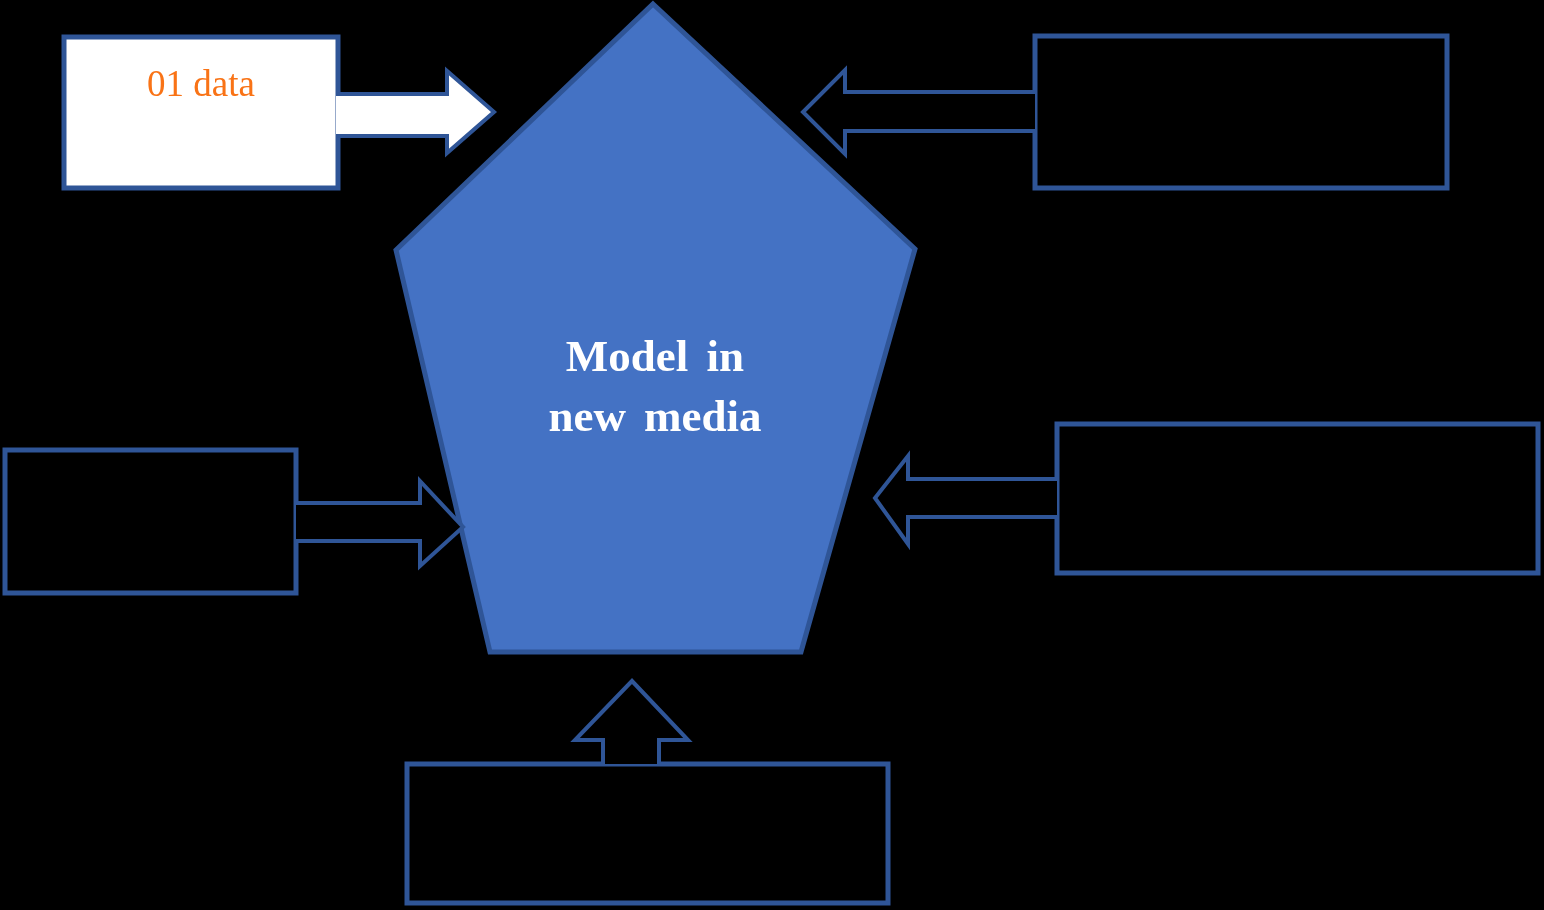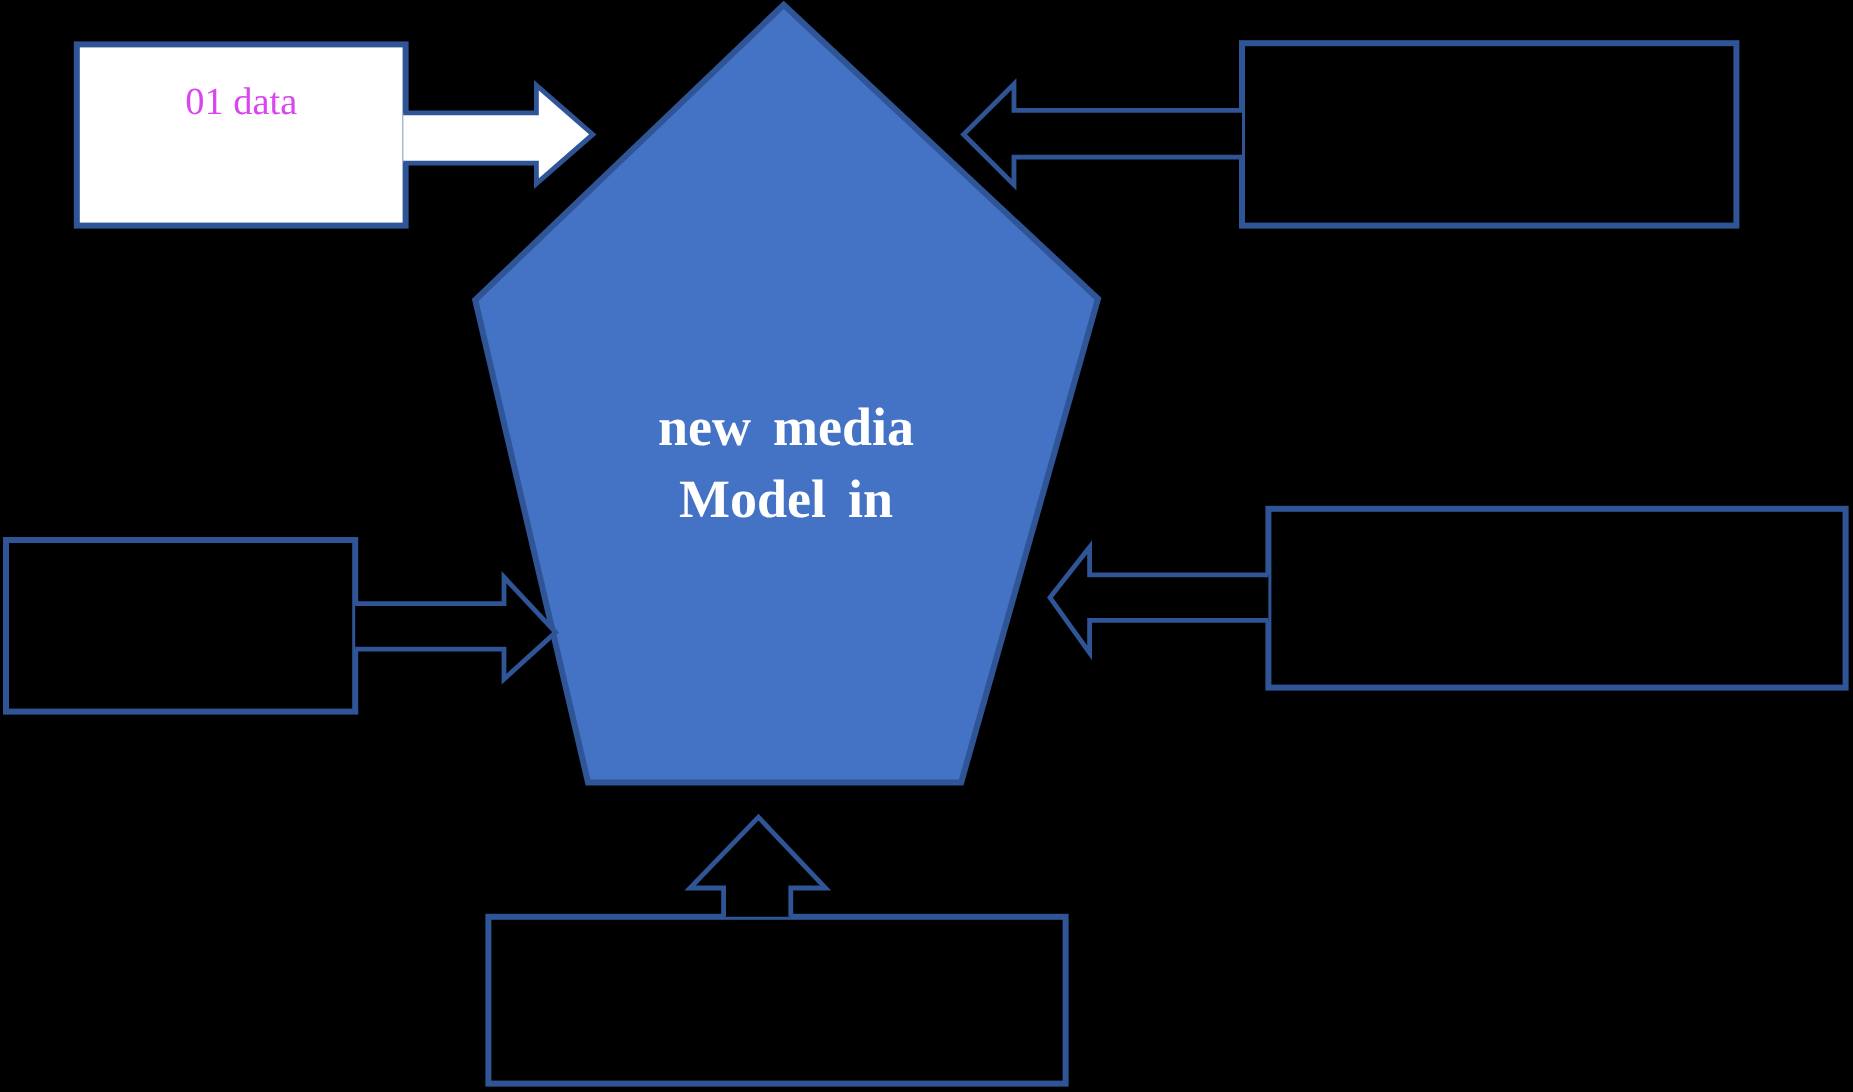--- a/index.html
+++ b/index.html
@@ -22,23 +22,23 @@
   }
   .label {
     position: absolute;
     text-align: center;
     pointer-events: none;
   }
   .label-box-top-left {
     left: 64px;
     top: 58px;
     width: 274px;
-    font-size: 32px;
+    font-size: 37px;
     line-height: 52px;
-    color: #d946ef;
+    color: #f97316;
   }
   .label-pentagon {
     left: 445px;
     top: 326px;
     width: 420px;
     font-size: 45px;
     line-height: 60px;
     font-weight: bold;
     color: #ffffff;
     word-spacing: 7px;
@@ -78,22 +78,22 @@
     <path d="M296,503 L420,503 L420,481 L463,527 L420,566 L420,541 L296,541" fill="#000000" stroke="#2F5597" stroke-width="4" stroke-linejoin="miter"></path>
 
     <path d="M1057,479 L908,479 L908,456 L875,498 L908,544 L908,517 L1057,517" fill="#000000" stroke="#2F5597" stroke-width="4" stroke-linejoin="miter"></path>
 
     <path d="M603,764 L603,740 L575,740 L632,681 L688,740 L659,740 L659,764" fill="#000000" stroke="#2F5597" stroke-width="4" stroke-linejoin="miter"></path>
   </svg>
 
   <div class="label label-box-top-left">01 data</div>
 
   <div class="label label-pentagon">
+    <div>Model in</div>
     <div>new media</div>
-    <div>Model in</div>
   </div>
 
   <div class="label label-empty label-box-top-right"></div>
 
   <div class="label label-empty label-box-middle-left"></div>
 
   <div class="label label-empty label-box-middle-right"></div>
 
   <div class="label label-empty label-box-bottom"></div>
 

